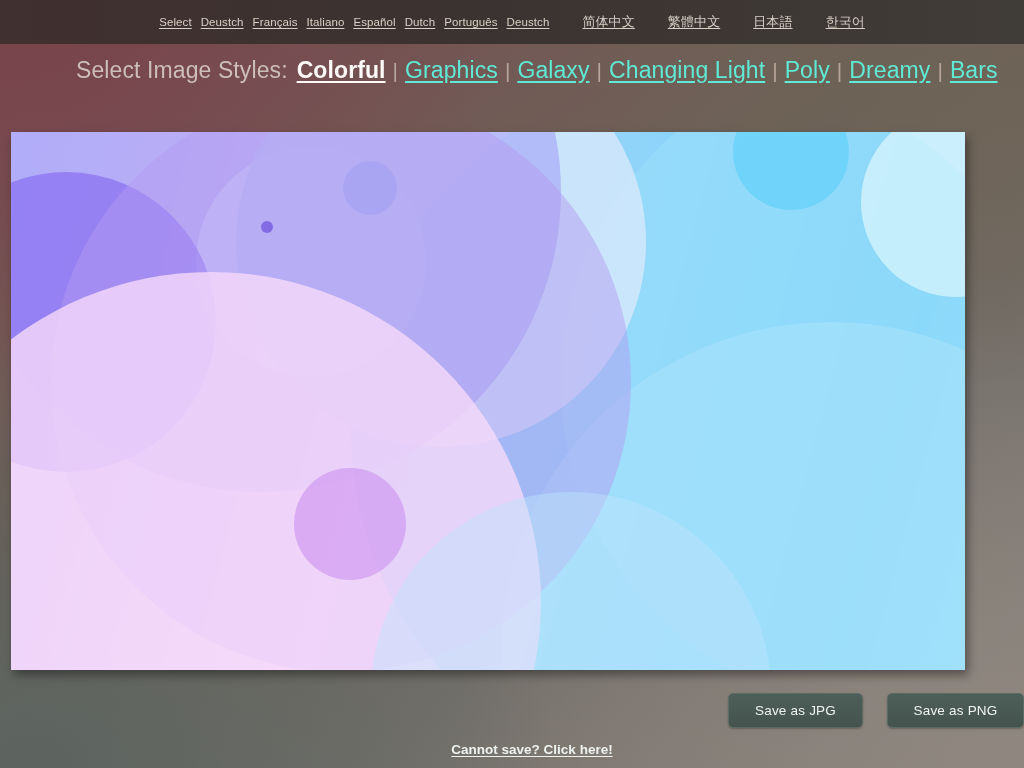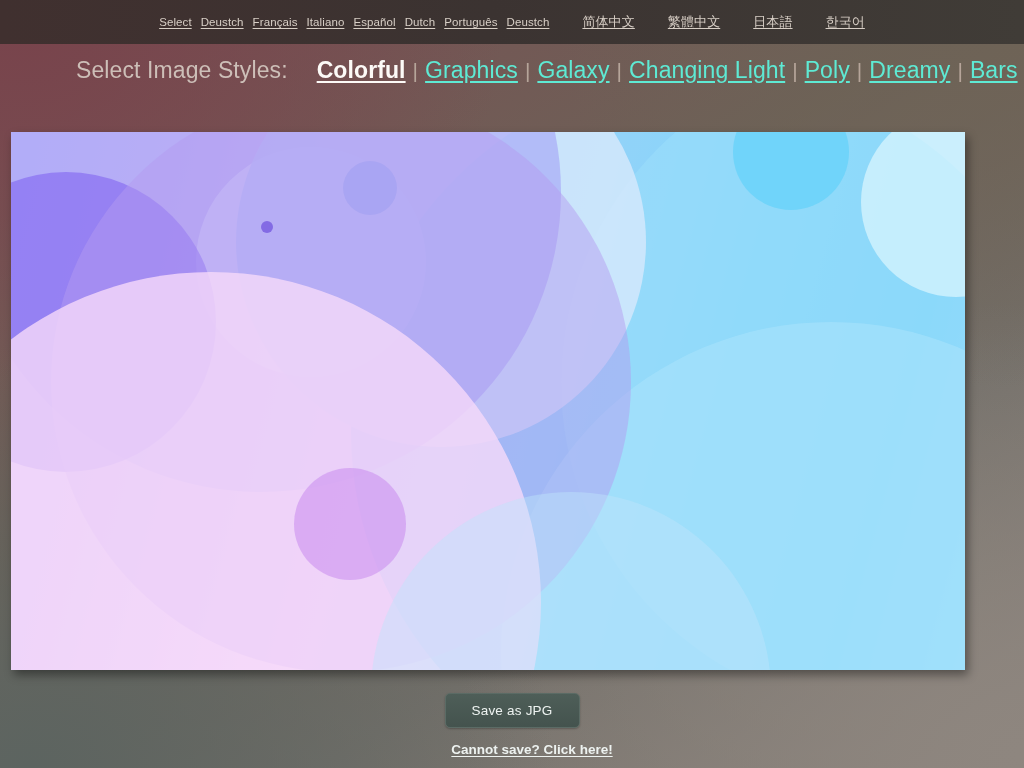--- a/index.html
+++ b/index.html
@@ -77,21 +77,20 @@
     color: #5eead4;
     font-size: 23px;
     text-decoration: underline;
     text-underline-offset: 3px;
     cursor: pointer;
     letter-spacing: 0.1px;
   }
   .style-link.active {
     font-weight: bold;
     color: #fdfaf7;
-    margin-left: 20px;
   }
   .style-sep {
     color: #b6a59a;
     font-size: 21px;
     margin: 0 7px;
     user-select: none;
   }
 
   
   #artwork-frame {
@@ -121,21 +120,21 @@
         #cfeefd 100%);
   }
 
   
   #buttons-row {
     position: absolute;
     left: 0;
     top: 693px;
     width: 1024px;
     display: flex;
-    justify-content: center;
+    justify-content: flex-end;
     gap: 24px;
   }
   .action-btn {
     background: linear-gradient(180deg, #4e5e58 0%, #44534e 100%);
     border: 1px solid #5b6b65;
     border-radius: 5px;
     color: #eef3f1;
     font-size: 13.5px;
     font-family: "Liberation Sans", sans-serif;
     height: 35px;
@@ -210,17 +209,18 @@
     <div class="shape" style="left: -130px; top: 140px; width: 660px; height: 660px; background: rgb(246, 217, 250); opacity: 0.8;"></div>
     <div class="shape" style="left: 283px; top: 336px; width: 112px; height: 112px; background: rgb(201, 139, 238); opacity: 0.55;"></div>
     <div class="shape" style="left: 250px; top: 89px; width: 12px; height: 12px; background: rgb(109, 78, 221); opacity: 0.7;"></div>
     <div class="shape" style="left: 722px; top: -38px; width: 116px; height: 116px; background: rgb(99, 210, 249); opacity: 0.7;"></div>
     <div class="shape" style="left: 850px; top: -25px; width: 190px; height: 190px; background: rgb(216, 244, 253); opacity: 0.75;"></div>
     <div class="shape" style="left: 360px; top: 360px; width: 400px; height: 400px; background: rgb(191, 228, 251); opacity: 0.45;"></div>
   </div>
 
 <div id="buttons-row">
   <button class="action-btn" id="btn-jpg">Save as JPG</button>
+  <button class="action-btn" id="btn-png">Save as PNG</button>
 </div>
 
 <div id="footer-row">
   <a id="footer-link">Cannot save? Click here!</a>
 </div>
 
 </body></html>

